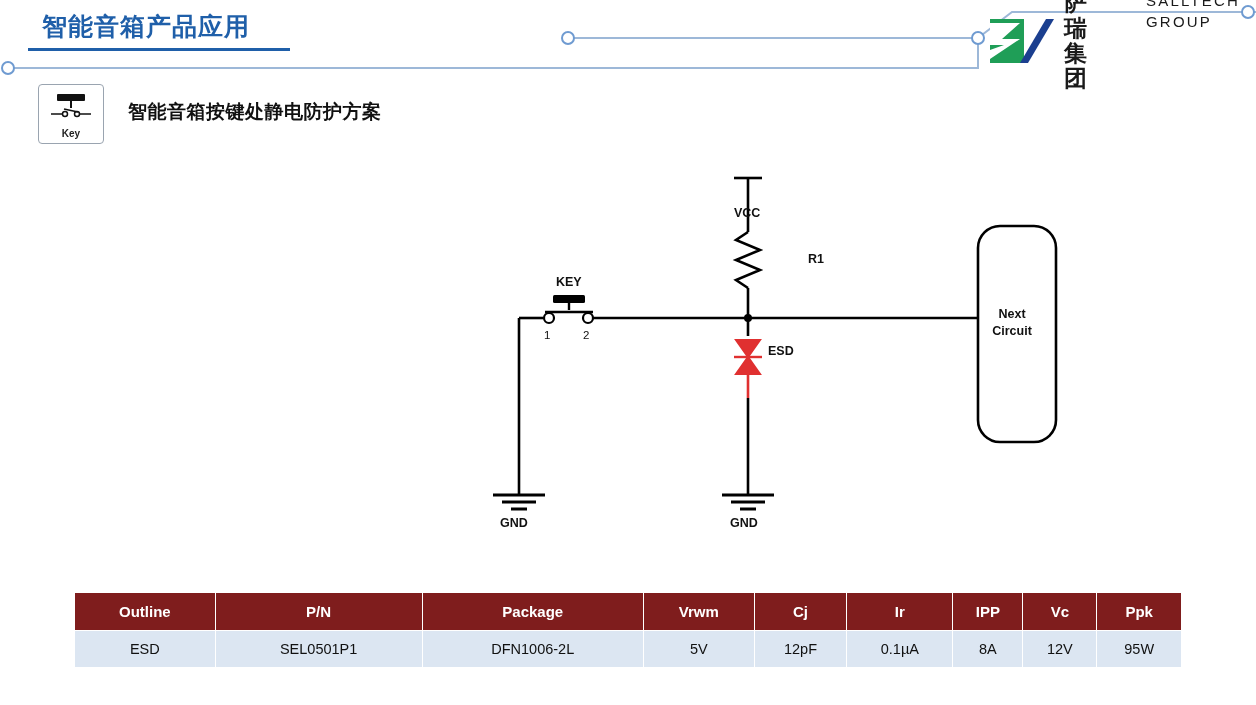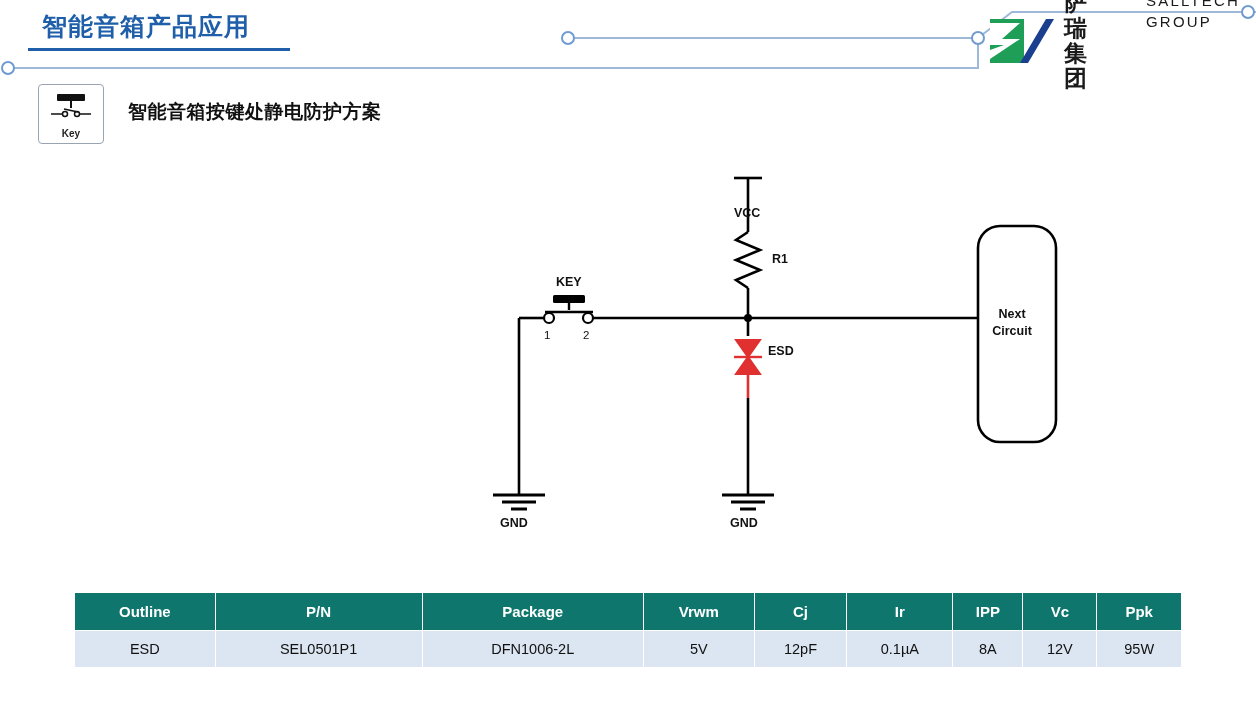--- a/index.html
+++ b/index.html
@@ -148,21 +148,21 @@
   
   .spec-table {
     position: absolute;
     left: 74px;
     top: 592px;
     width: 1108px;
     border-collapse: collapse;
     font-size: 14.5px;
   }
   .spec-table th {
-    background: #0f766e;
+    background: #7f1d1d;
     color: #ffffff;
     font-weight: bold;
     height: 35px;
     border: 1px solid #ffffff;
     text-align: center;
     font-size: 15px;
   }
   .spec-table td {
     background: #dce6f2;
     color: #111;
@@ -255,21 +255,21 @@
 
       <line x1="519" y1="318" x2="519" y2="495" stroke="#000" stroke-width="2.6"></line>
       <line x1="493" y1="495" x2="545" y2="495" stroke="#000" stroke-width="3"></line>
       <line x1="502" y1="502" x2="536" y2="502" stroke="#000" stroke-width="3"></line>
       <line x1="511" y1="509" x2="527" y2="509" stroke="#000" stroke-width="3"></line>
 
       <rect x="978" y="226" width="78" height="216" rx="22" ry="22" fill="#ffffff" stroke="#000" stroke-width="2.6"></rect>
     </svg>
 
     <div class="sch-label" style="left:734px; top:158px;margin-top:48px;">VCC</div>
-    <div class="sch-label" style="left:772px; top:252px;">R1</div>
+    <div class="sch-label" style="left:808px; top:252px;">R1</div>
     <div class="sch-label" style="left:556px; top:275px;">KEY</div>
     <div class="sch-label small" style="left:544px; top:329px;">1</div>
     <div class="sch-label small" style="left:583px; top:329px;">2</div>
     <div class="sch-label" style="left:768px; top:344px;">ESD</div>
     <div class="sch-label" style="left:500px; top:516px;">GND</div>
     <div class="sch-label" style="left:730px; top:516px;">GND</div>
     <div class="sch-label" style="left:978px; top:306px; width:68px; text-align:center; line-height:1.35;">
       <span>Next</span><br>
       <span>Circuit</span>
     </div>

